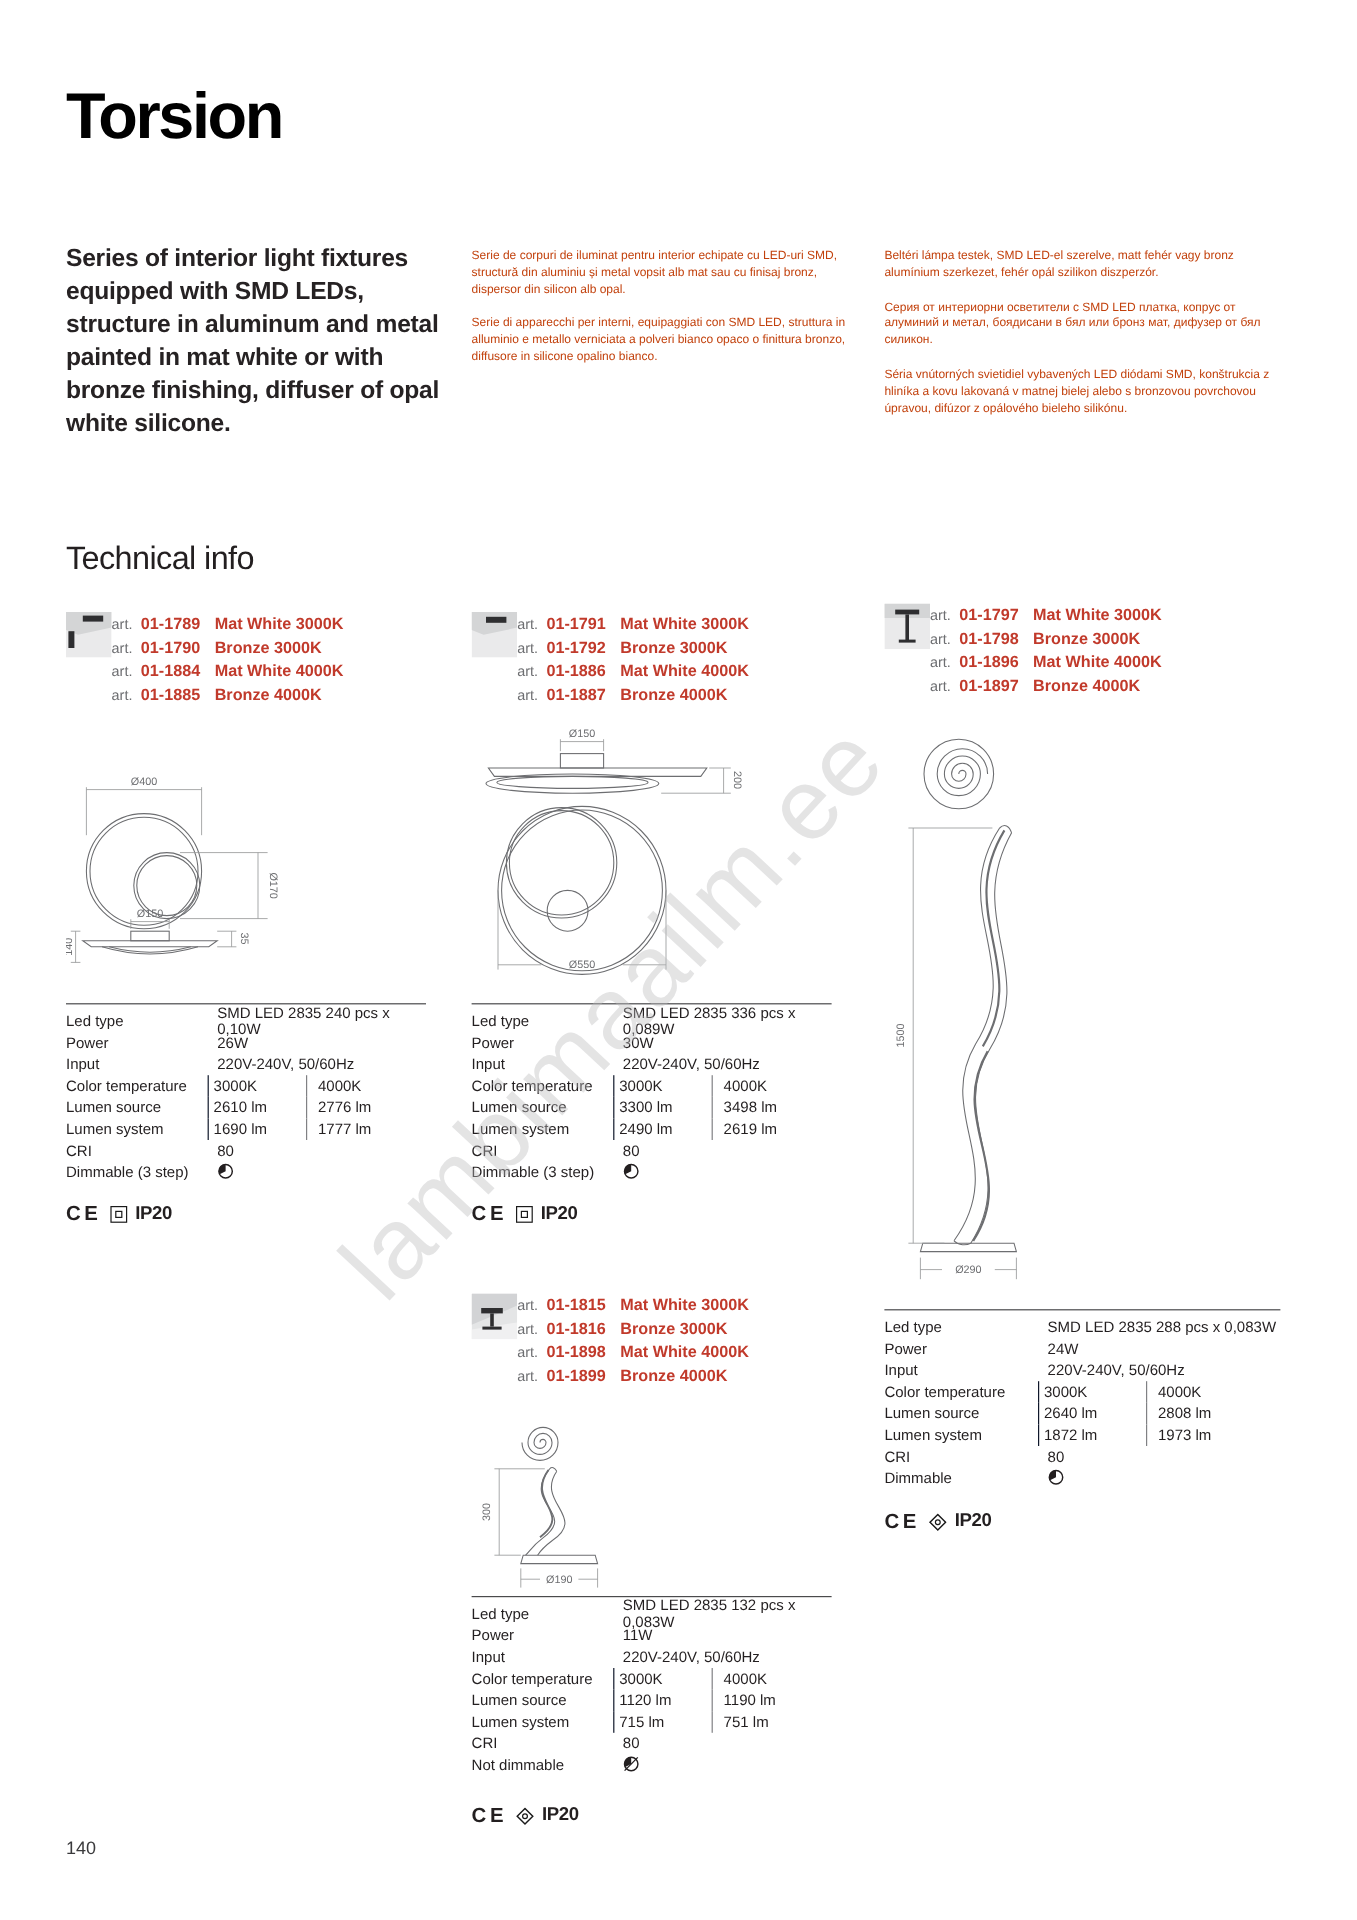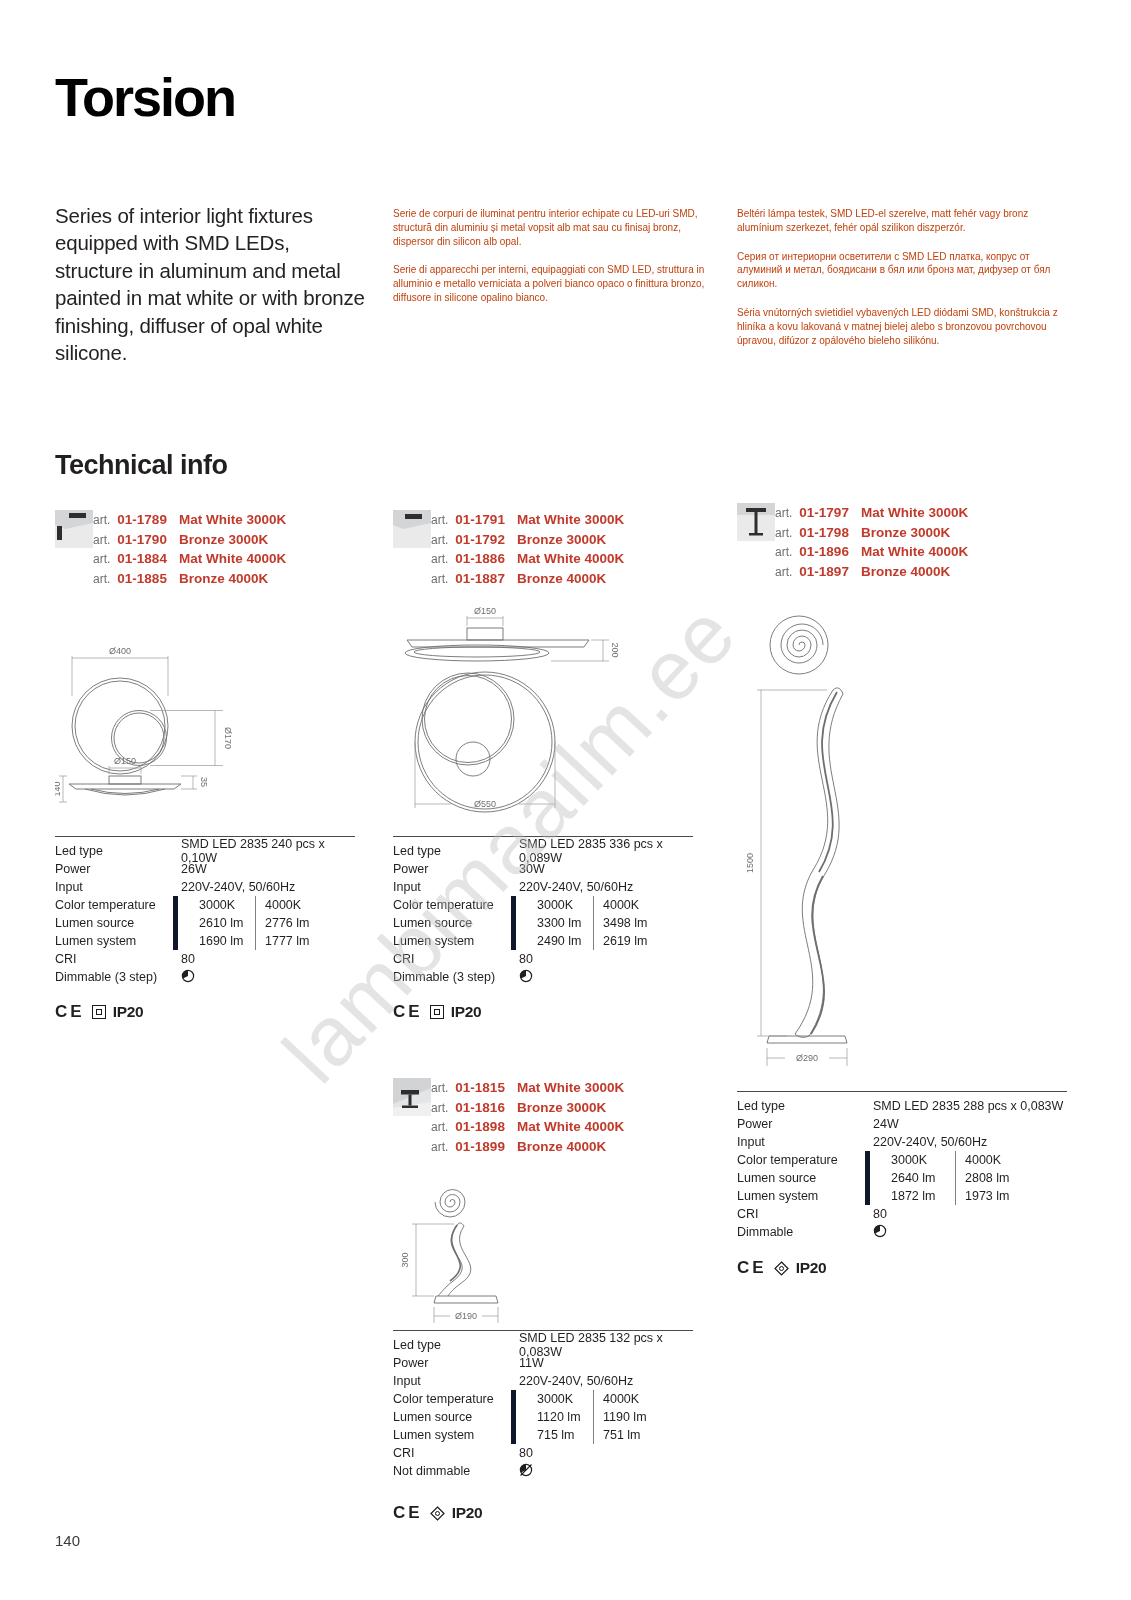--- a/index.html
+++ b/index.html
@@ -1,35 +1,35 @@
 <!DOCTYPE html>
 <html><head>
 <meta charset="utf-8">
 <style>
 *{margin:0;padding:0;box-sizing:border-box}
 body{width:1131px;height:1600px;position:relative;background:#fff;
   font-family:"Liberation Sans",sans-serif;color:#231f20;overflow:hidden}
 .abs{position:absolute}
 .title{font-size:54px;font-weight:700;letter-spacing:-2px;color:#000000}
-.intro-en{width:312px;font-size:20.5px;font-weight:400;line-height:1.34;letter-spacing:-0.2px;color:#262223}
+.intro-en{width:312px;font-size:20.5px;font-weight:700;line-height:1.34;letter-spacing:-0.2px;color:#262223}
 .pcol{width:328px;font-size:10px;line-height:1.38;color:#c2410c}
 .pcol p{margin-bottom:15px}
-.h2{font-size:27px;font-weight:700;letter-spacing:-0.5px}
+.h2{font-size:27px;font-weight:400;letter-spacing:-0.5px}
 .art-block{display:flex;align-items:flex-start}
 .picto{flex:none}
 .art-row{font-size:13.5px;line-height:1.45;white-space:nowrap}
 .art-prefix{color:#6d6e71;font-size:12px;margin-right:7px}
 .art-code{color:#c13a2b;font-weight:700;margin-right:12px}
 .art-finish{color:#c13a2b;font-weight:700}
 .spec{border-top:1px solid #4a4a4c;padding-top:5px;font-size:12.5px}
 .srow{display:flex;align-items:center;height:18px}
 .slabel{width:118px;flex:none}
 .spec.wide .slabel{width:128px}
 .sv{padding-left:8px}
-.sv1{width:82px;flex:none;border-left:5px solid #0f172a;padding-left:21px;align-self:stretch;display:flex;align-items:center}
+.sv1{width:82px;flex:none;border-left:1px solid #0f172a;padding-left:4px;align-self:stretch;display:flex;align-items:center}
 .sv2{border-left:1px solid #808184;padding-left:9px;align-self:stretch;display:flex;align-items:center;flex:1}
 .spec.wide .sv1{width:90px}
 .cert{display:flex;align-items:center;gap:7px}
 .ce{font-size:17px;font-weight:700;letter-spacing:3px}
 .sqicon{width:14px;height:14px;border:1.6px solid #1a1a1a;display:inline-flex;align-items:center;justify-content:center}
 .sqicon i{width:6px;height:6px;border:1.2px solid #1a1a1a;display:block}
 .ip{font-size:15.5px;font-weight:700;letter-spacing:-0.3px}
 .wm{font-size:84px;color:#bcbcbe;opacity:.4;letter-spacing:2px;white-space:nowrap;
   transform:rotate(-47deg);transform-origin:0 50%;z-index:9;pointer-events:none}
 .pagenum{font-size:15px;color:#3a3a3c}

